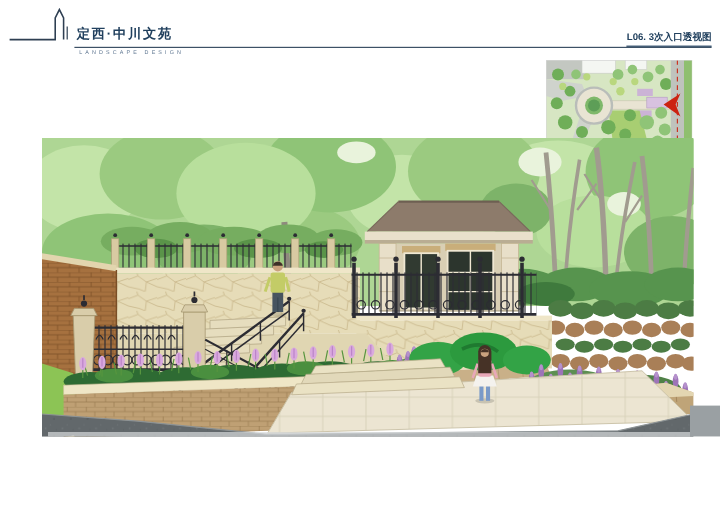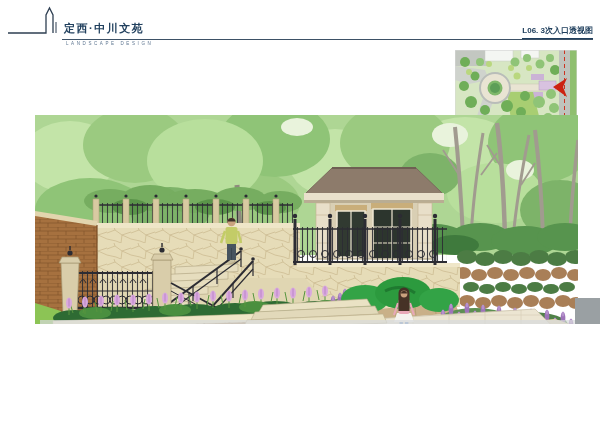--- a/index.html
+++ b/index.html
@@ -1,16 +1,16 @@
 <!DOCTYPE html>
 <html><head>
 <meta charset="utf-8">
 <style>
   html,body{margin:0;padding:0;background:#fff;}
-  .page{position:relative;width:600px;height:324px;background:#ffffff;overflow:hidden;
+  .page{position:relative;width:600px;height:364px;background:#ffffff;overflow:hidden;
         font-family:"Liberation Sans",sans-serif;}
   
   .logo-svg{position:absolute;left:6px;top:5px;}
   .project-title{position:absolute;left:64px;top:21px;font-size:11px;font-weight:bold;
         color:#21405e;letter-spacing:1.5px;white-space:nowrap;}
   .project-subtitle{position:absolute;left:66px;top:41px;font-size:4.5px;letter-spacing:2.6px;
         color:#5d7590;white-space:nowrap;}
   .header-rule{position:absolute;left:62px;top:39px;width:531px;height:1px;background:#3d5166;}
   .sheet-title{position:absolute;right:7px;top:25px;font-size:8px;font-weight:bold;color:#21405e;
         padding-bottom:2px;border-bottom:1.5px solid #21405e;white-space:nowrap;}

